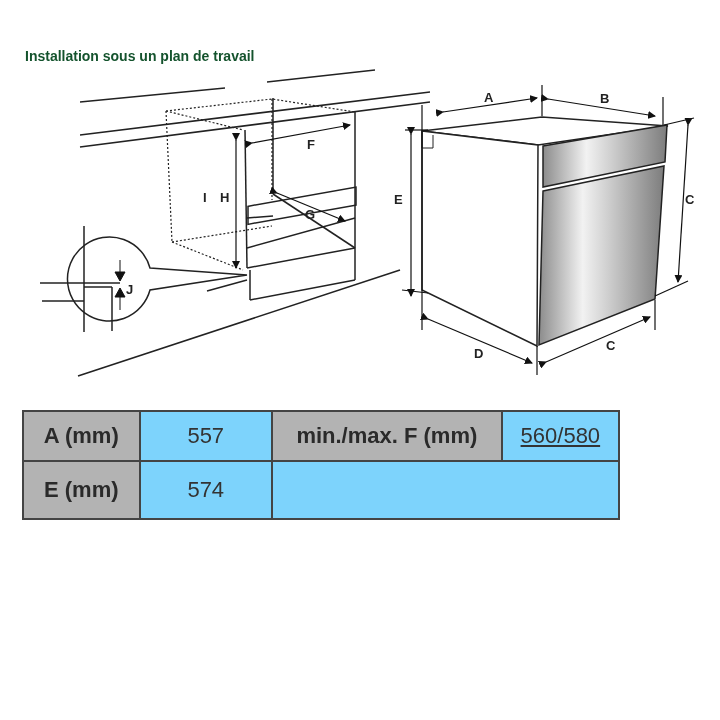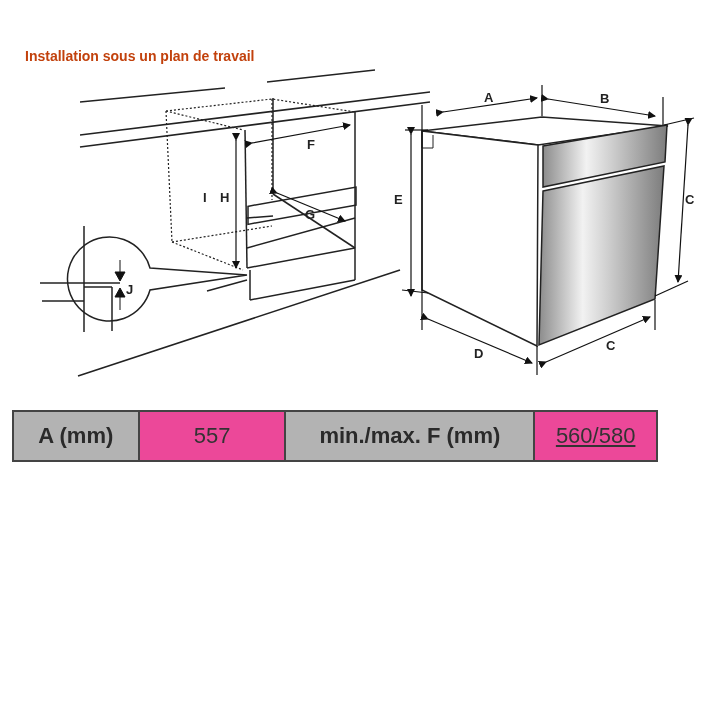--- a/index.html
+++ b/index.html
@@ -1,23 +1,23 @@
 <!DOCTYPE html>
 <html><head>
 <meta charset="utf-8">
 <style>
   html, body { margin:0; padding:0; background:#ffffff; }
   body { width:720px; height:720px; position:relative; overflow:hidden; font-family:"Liberation Sans", sans-serif; }
-  .title { position:absolute; left:25px; top:49px; font-weight:bold; font-size:14px; line-height:15px; color:#c2410c; width:260px; }
+  .title { position:absolute; left:25px; top:49px; font-weight:bold; font-size:14px; line-height:15px; color:#14532d; width:260px; }
   svg.diagram { position:absolute; left:0; top:0; }
   .lbl { font-family:"Liberation Sans", sans-serif; font-weight:bold; font-size:13px; fill:#222; }
-  table.spec { position:absolute; left:12px; top:410px; border-collapse:collapse; width:646px; }
+  table.spec { position:absolute; left:22px; top:410px; border-collapse:collapse; width:598px; }
   table.spec td { border:2px solid #444; text-align:center; font-size:22px; color:#333; padding:0; }
   table.spec td.key { background:#b3b3b3; font-weight:bold; color:#2a2a2a; }
-  table.spec td.val { background:#ec4899; }
+  table.spec td.val { background:#7dd3fc; }
   .c1 { width:131px; } .c2 { width:156px; } .c3 { width:262px;margin-left:24px; } .c4 { width:125px;text-decoration:underline; }
 </style>
 </head>
 <body>
 
 <div class="title">Installation sous un plan de travail</div>
 
 <svg class="diagram" width="720" height="400" viewBox="0 0 720 400">
   <defs>
     <marker id="ah" markerWidth="8" markerHeight="8" refX="7" refY="4" orient="auto" markerUnits="userSpaceOnUse">
@@ -123,14 +123,19 @@
 </svg>
 
 <table class="spec">
   <tbody>
       <tr style="height:50px">
     <td class="key c1">A (mm)</td>
     <td class="val c2">557</td>
     <td class="key c3">min./max. F (mm)</td>
     <td class="val c4">560/580</td>
   </tr>
+  <tr style="height:58px">
+    <td class="key">E (mm)</td>
+    <td class="val">574</td>
+    <td class="val" colspan="2"></td>
+  </tr>
 </tbody>
   </table>
 
 </body></html>

